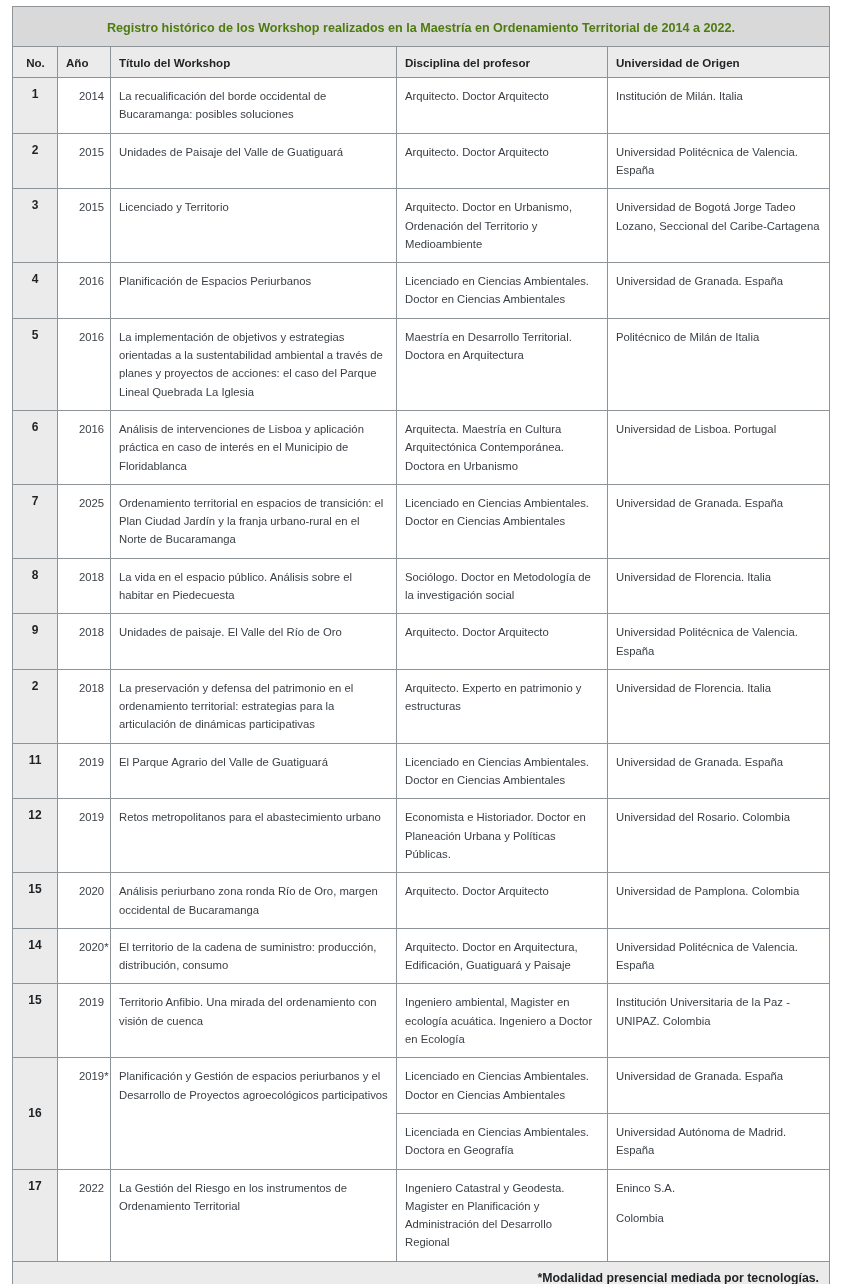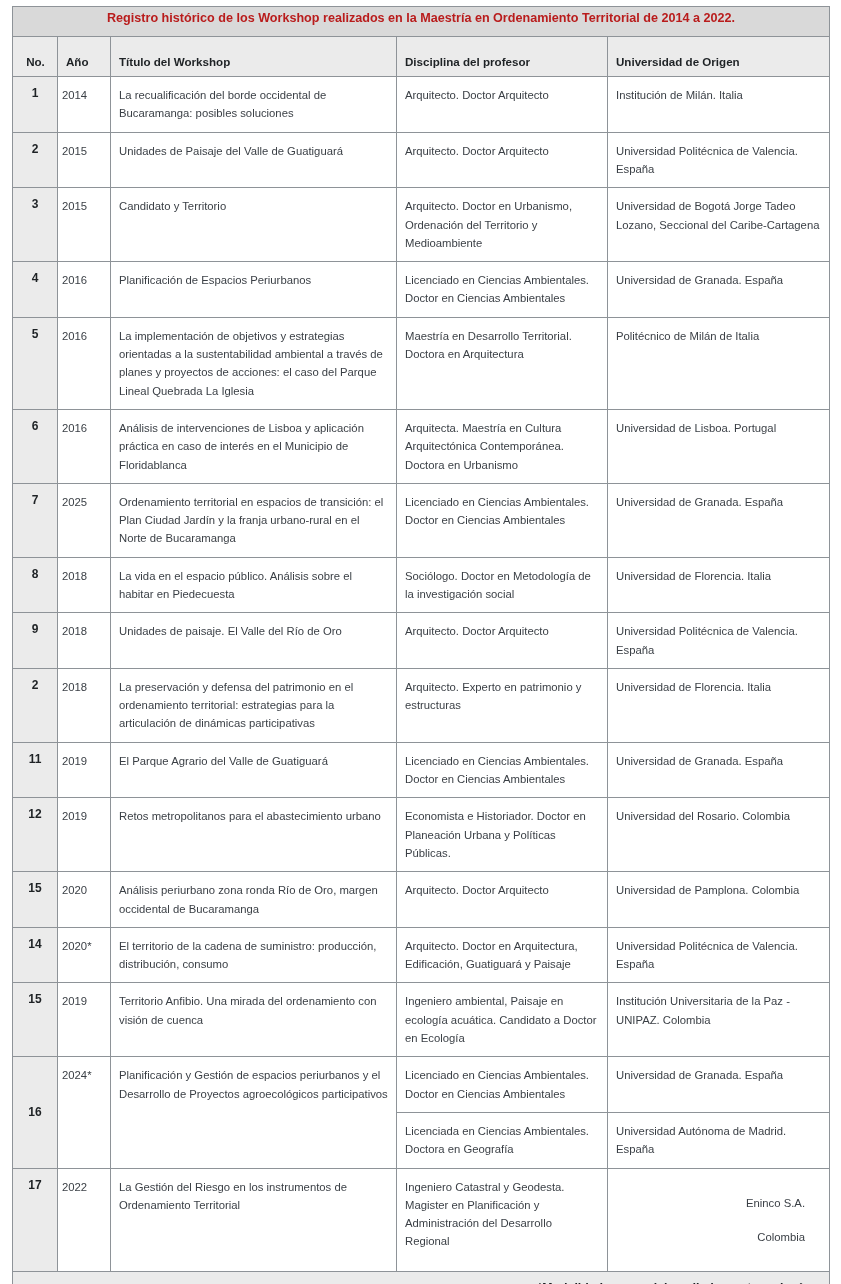--- a/index.html
+++ b/index.html
@@ -43,33 +43,33 @@
     box-sizing: border-box;
   }
 
   
   .caption-cell {
     background: #d9d9d9;
     text-align: center;
     font-weight: bold;
     font-size: 12.6px;
     line-height: 1.35;
-    padding: 3px 8px 9px 8px;
-    color: #b91c1c;
+    padding: 13px 8px 9px 8px;
+    color: #4d7c0f;
     border: 1px solid #5a5f66;
   }
 
   
   .hdr {
     background: #ebebeb;
     font-weight: bold;
     font-size: 11.6px;
     line-height: 1.3;
     text-align: left;
-    padding: 17px 7px 7px 8px;
+    padding: 8px 7px 7px 8px;
     color: #1e2225;
     vertical-align: middle;
   }
   .hdr.center { text-align: center; }
 
   
   .num {
     background: #ebebeb;
     text-align: center;
     font-weight: bold;
@@ -79,22 +79,22 @@
   }
   .num.mid { vertical-align: middle; }
 
   .cell {
     background: #ffffff;
     font-size: 11.3px;
     line-height: 1.62;
     padding: 9px 8px 9px 8px;
     color: #3a3f45;
   }
-  .cell.year { padding-left: 4px; }
-  .cell p { margin: 16px; text-align: right; }
+  .cell.year { padding-left: 21px; }
+  .cell p { margin: 0; }
   .cell p + p { margin-top: 12px; }
 
   
   .footnote {
     background: #ebebeb;
     text-align: right;
     font-weight: bold;
     font-size: 12.3px;
     padding: 9px 10px 9px 8px;
     color: #1e2225;
@@ -142,21 +142,21 @@
           <tr>
             <td class="num">2</td>
             <td class="cell year">2015</td>
             <td class="cell">Unidades de Paisaje del Valle de Guatiguará</td>
             <td class="cell">Arquitecto. Doctor Arquitecto</td>
             <td class="cell">Universidad Politécnica de Valencia. España</td>
           </tr>
           <tr>
             <td class="num">3</td>
             <td class="cell year">2015</td>
-            <td class="cell">Candidato y Territorio</td>
+            <td class="cell">Licenciado y Territorio</td>
             <td class="cell">Arquitecto. Doctor en Urbanismo, Ordenación del Territorio y Medioambiente</td>
             <td class="cell">Universidad de Bogotá Jorge Tadeo Lozano, Seccional del Caribe-Cartagena</td>
           </tr>
           <tr>
             <td class="num">4</td>
             <td class="cell year">2016</td>
             <td class="cell">Planificación de Espacios Periurbanos</td>
             <td class="cell">Licenciado en Ciencias Ambientales. Doctor en Ciencias Ambientales</td>
             <td class="cell">Universidad de Granada. España</td>
           </tr>
@@ -227,26 +227,26 @@
             <td class="num">14</td>
             <td class="cell year">2020*</td>
             <td class="cell">El territorio de la cadena de suministro: producción, distribución, consumo</td>
             <td class="cell">Arquitecto. Doctor en Arquitectura, Edificación, Guatiguará y Paisaje</td>
             <td class="cell">Universidad Politécnica de Valencia. España</td>
           </tr>
           <tr>
             <td class="num">15</td>
             <td class="cell year">2019</td>
             <td class="cell">Territorio Anfibio. Una mirada del ordenamiento con visión de cuenca</td>
-            <td class="cell">Ingeniero ambiental, Paisaje en ecología acuática. Candidato a Doctor en Ecología</td>
+            <td class="cell">Ingeniero ambiental, Magister en ecología acuática. Ingeniero a Doctor en Ecología</td>
             <td class="cell">Institución Universitaria de la Paz -UNIPAZ. Colombia</td>
           </tr>
           <tr>
             <td class="num mid" rowspan="2">16</td>
-            <td class="cell year" rowspan="2">2024*</td>
+            <td class="cell year" rowspan="2">2019*</td>
             <td class="cell" rowspan="2">Planificación y Gestión de espacios periurbanos y el Desarrollo de Proyectos agroecológicos participativos</td>
             <td class="cell">Licenciado en Ciencias Ambientales. Doctor en Ciencias Ambientales</td>
             <td class="cell">Universidad de Granada. España</td>
           </tr>
           <tr>
             <td class="cell">Licenciada en Ciencias Ambientales. Doctora en Geografía</td>
             <td class="cell">Universidad Autónoma de Madrid. España</td>
           </tr>
           <tr>
             <td class="num">17</td>

